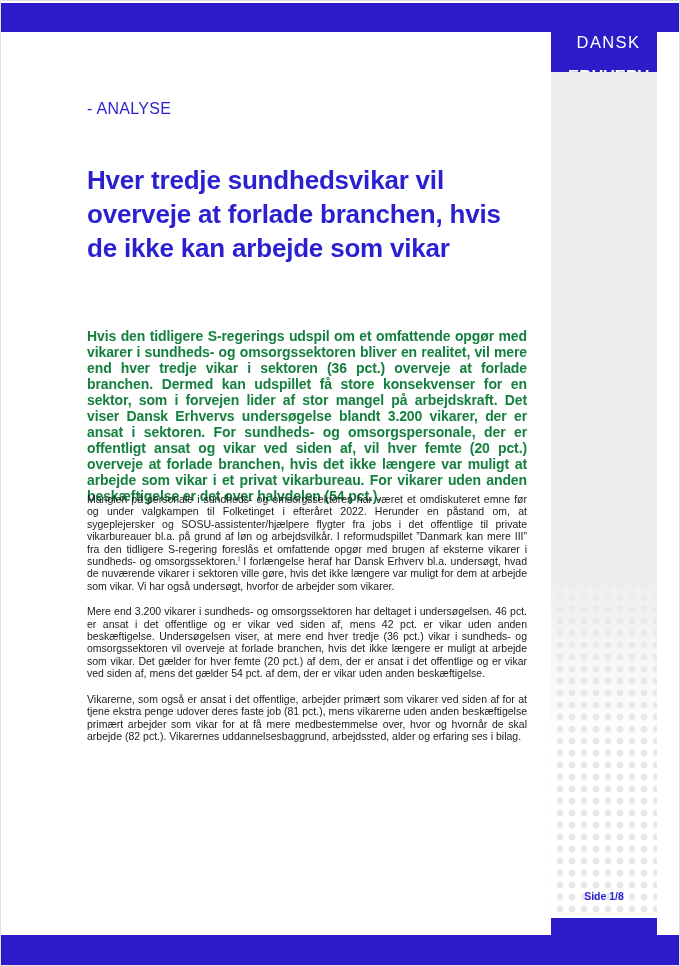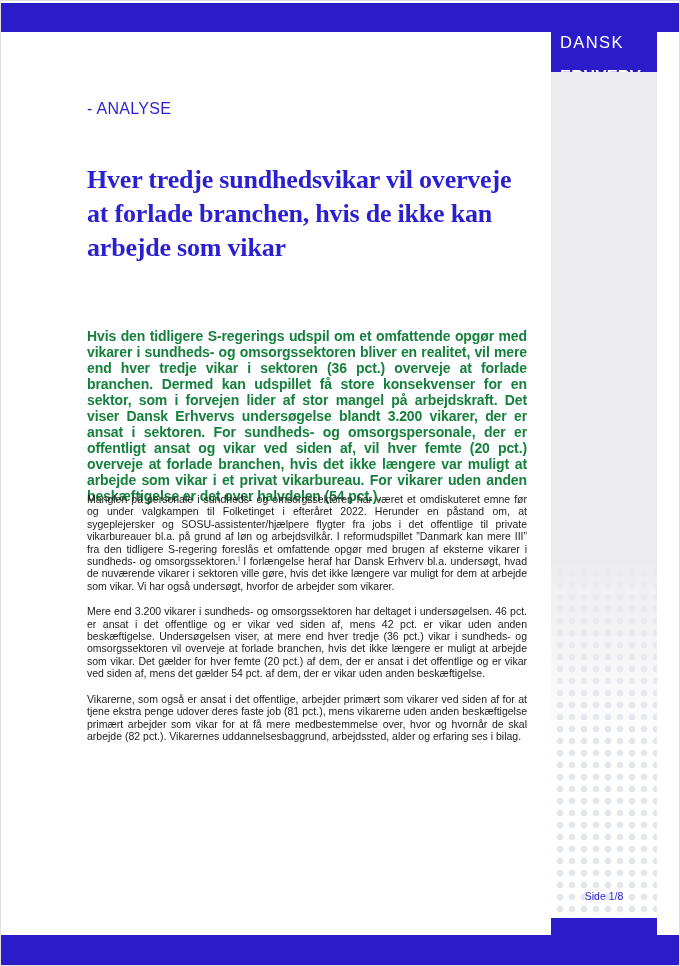--- a/index.html
+++ b/index.html
@@ -19,20 +19,21 @@
     width: 680px; height: 29px;
     background: #2b1bc9;
   }
   .logo-box {
     position: absolute; left: 550px; top: 2px;
     width: 106px; height: 69px;
     background: #2b1bc9;
     color: #ffffff;
     padding: 31px 0 0 9px;
     line-height: 1;
+    text-align: center;
   }
   .logo-line1 {
     display: block;
     font-size: 16.5px; font-weight: 400; letter-spacing: 1.4px;
   }
   .logo-line2 {
     display: block; margin-top: 17px;
     font-size: 16.5px; font-weight: 700; letter-spacing: 0.2px;
   }
   
@@ -45,20 +46,21 @@
     background-size: 100% 100%, 12px 12px;
     background-position: 0 0, 3px 3px;
   }
   .page-label {
     position: absolute; left: 550px; top: 889px;
     width: 106px;
     text-align: center;
     font-size: 10.5px;
     color: #2b1fd2;
     z-index: 3;
+    font-weight: bold;
   }
   .bottom-tab {
     position: absolute; left: 550px; top: 917px;
     width: 106px; height: 49px;
     background: #2b1bc9;
     z-index: 2;
   }
   .bottom-bar {
     position: absolute; left: 0; top: 934px;
     width: 680px; height: 32px;
@@ -71,21 +73,20 @@
     font-size: 16px; font-weight: 500;
     letter-spacing: 0.3px;
     color: #2b1fd2;
   }
   .headline {
     position: absolute; left: 86px; top: 162px;
     width: 436px;
     font-size: 26px; line-height: 34px; font-weight: 700;
     letter-spacing: -0.2px;
     color: #2b1fd2;
-    font-family: Liberation Serif, serif;
   }
   .intro {
     position: absolute; left: 86px; top: 327px;
     width: 440px;
     font-size: 14px; line-height: 16px; font-weight: 700;
     letter-spacing: -0.1px;
     color: #15803d;
     text-align: justify;
   }
   .body-copy {

